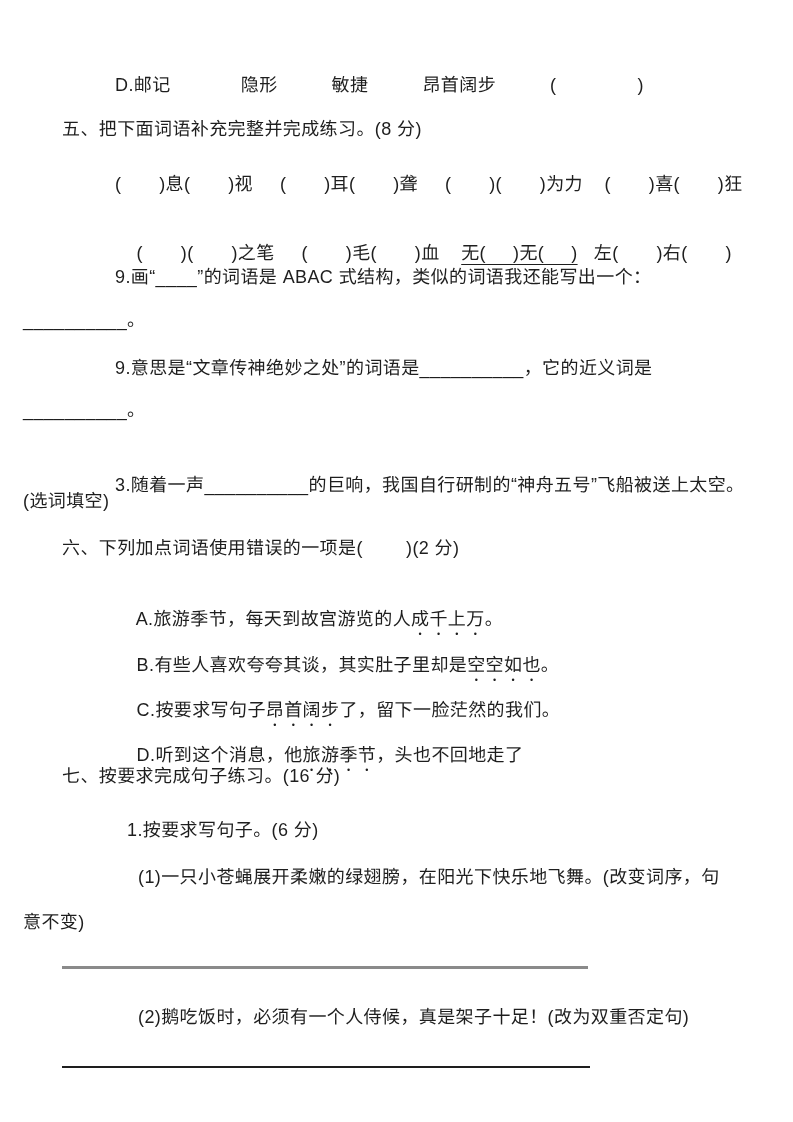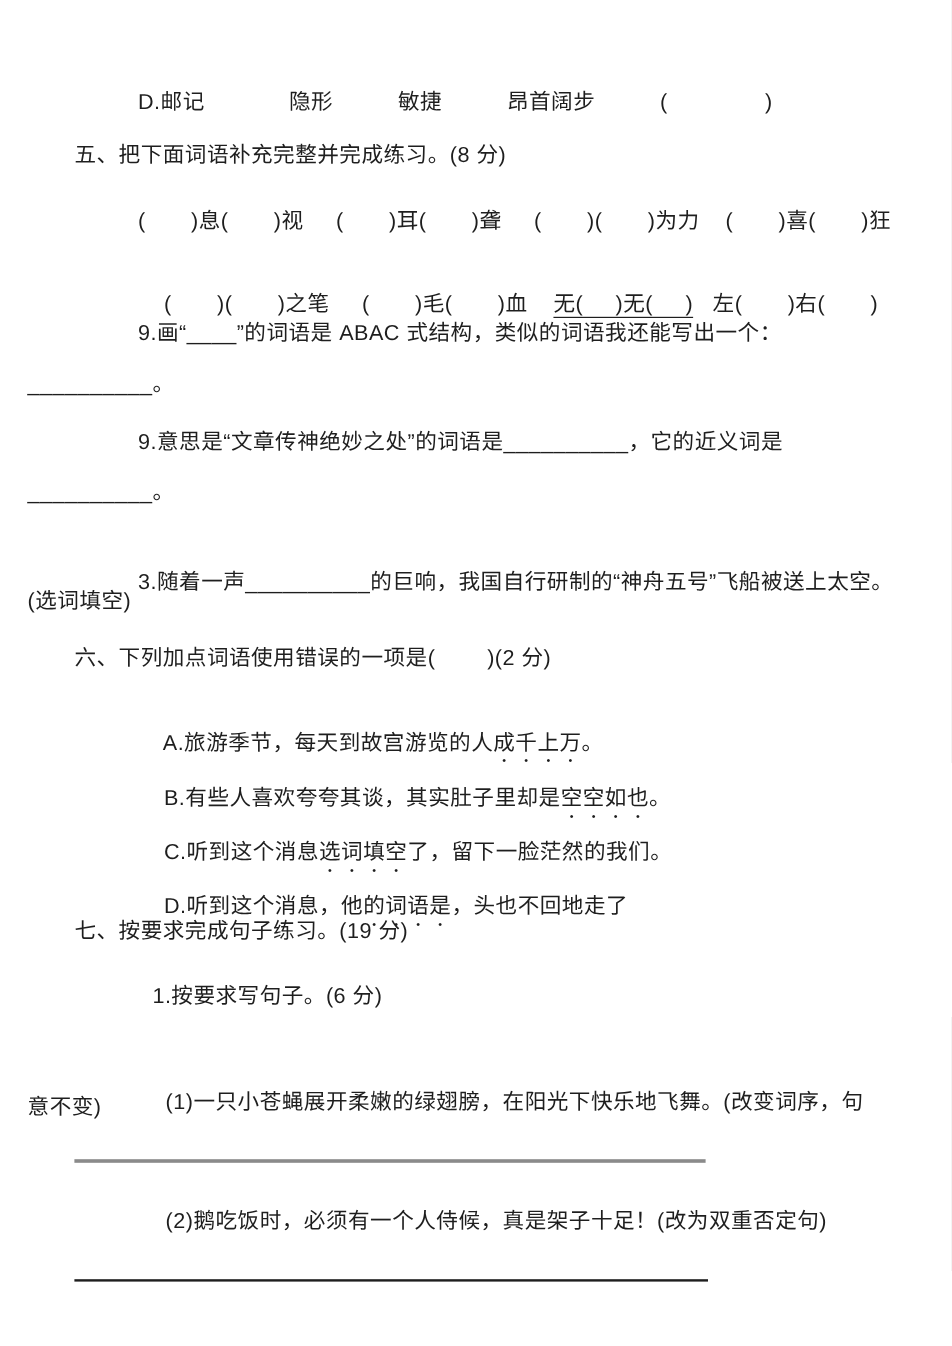--- a/index.html
+++ b/index.html
@@ -77,32 +77,32 @@
 
   <div class="line" style="top:626px; left:115px;">
     <span class="seg">B.有些人喜欢夸夸其谈，其实肚子里却是</span><span class="seg em-dots">空空如也</span><span class="seg">。</span>
   </div>
 
   <div class="line" style="top:580px; left:115px;">
     <span class="seg">A.旅游季节，每天到故宫游览的人</span><span class="seg em-dots">成千上万</span><span class="seg">。</span>
   </div>
 
   <div class="line" style="top:671px; left:115px;">
-    <span class="seg">C.听到这个消息</span><span class="seg em-dots">选词填空</span><span class="seg">了，留下一脸茫然的我们。</span>
+    <span class="seg">C.按要求写句子</span><span class="seg em-dots">昂首阔步</span><span class="seg">了，留下一脸茫然的我们。</span>
   </div>
 
   <div class="line" style="top:716px; left:115px;">
-    <span class="seg">D.听到这个消息，他</span><span class="seg em-dots">的词语是</span><span class="seg">，头也不回地走了</span>
+    <span class="seg">D.听到这个消息，他</span><span class="seg em-dots">旅游季节</span><span class="seg">，头也不回地走了</span>
   </div>
 
-  <div class="line" style="top:763px; left:62px;">七、按要求完成句子练习。(19 分)</div>
+  <div class="line" style="top:763px; left:62px;">七、按要求完成句子练习。(16 分)</div>
 
   <div class="line" style="top:817px; left:115px;margin-left:12px;">1.按要求写句子。(6 分)</div>
 
-  <div class="line" style="top:864px; left:138px;margin-top:41px;">(1)一只小苍蝇展开柔嫩的绿翅膀，在阳光下快乐地飞舞。(改变词序，句</div>
+  <div class="line" style="top:864px; left:138px;">(1)一只小苍蝇展开柔嫩的绿翅膀，在阳光下快乐地飞舞。(改变词序，句</div>
 
   <div class="line" style="top:909px; left:23px;">意不变)</div>
 
   <div class="answer-rule gray" style="top:966px; left:62px; width:526px;"></div>
 
   <div class="line" style="top:1004px; left:138px;">(2)鹅吃饭时，必须有一个人侍候，真是架子十足！(改为双重否定句)</div>
 
   <div class="answer-rule dark" style="top:1066px; left:62px; width:528px;"></div>
 
 </div>

